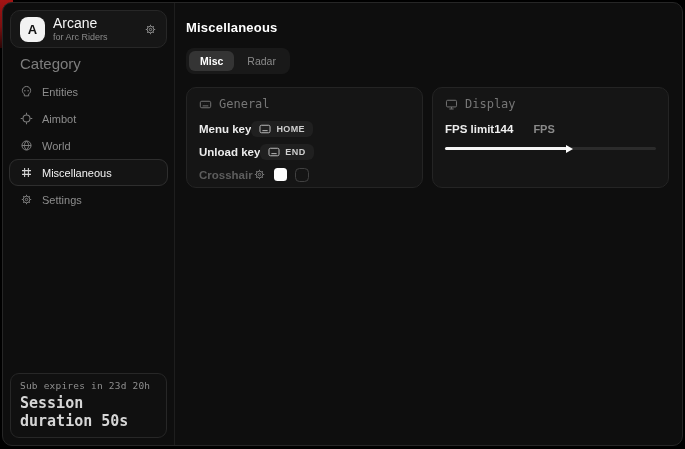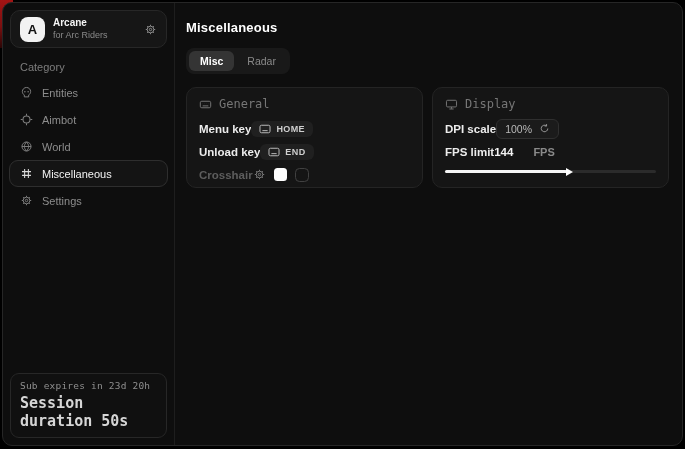--- a/index.html
+++ b/index.html
@@ -14,25 +14,25 @@
     background:#0e0e0e; border:1px solid #262626; border-radius:10px;
     display:flex; overflow:hidden; z-index:1; }
 
   
   .sidebar { width:172px; flex:0 0 172px; border-right:1px solid #1e1e1e; position:relative; }
   .brand-card { margin:7px 7px 0 7px; height:38px; background:#161616; border:1px solid #272727;
     border-radius:10px; display:flex; align-items:center; padding:0 9px; gap:8px; }
   .brand-logo { width:25px; height:25px; background:#f2f2f2; border-radius:8px; color:#111;
     font-weight:700; font-size:13px; display:flex; align-items:center; justify-content:center; }
   .brand-text { display:flex; flex-direction:column; line-height:1.25; }
-  .brand-title { font-size:10px; font-weight:700; color:#f5f5f5; }
+  .brand-title { font-size:14px; font-weight:400; color:#f5f5f5; }
   .brand-sub { font-size:9px; color:#8a8a8a; }
   .brand-gear { margin-left:auto; color:#8d8d8d; display:flex; }
 
-  .category-label { margin:13px 0 6px 17px; font-size:11px; color:#7d7d7d; }
+  .category-label { margin:7px 0 6px 17px; font-size:15px; color:#7d7d7d; }
 
   .nav { padding:0 6px; display:flex; flex-direction:column; }
   .nav-item { height:27px; display:flex; align-items:center; gap:9px; padding:0 10px;
     border:1px solid transparent; border-radius:9px; color:#8d8d8d; font-size:11px; cursor:default; }
   .nav-item .nicon { display:flex; color:#7f7f7f; }
   .nav-item.active { color:#f2f2f2; background:#141414; border-color:#2e2e2e; }
   .nav-item.active .nicon { color:#d8d8d8; }
 
   .sidebar-footer { position:absolute; left:7px; right:7px; bottom:7px; border:1px solid #272727;
     border-radius:9px; padding:6px 11px 7px 9px; background:#101010; }
@@ -235,32 +235,20 @@
           <div class="card-header">
             <span class="cicon">
               <svg width="13" height="13" viewBox="0 0 16 16" fill="none" stroke="currentColor" stroke-width="1.2">
                 <rect x="1.8" y="2.8" width="12.4" height="8.2" rx="1.5"></rect>
                 <path d="M8 11v2.2M5.4 13.5h5.2"></path>
               </svg>
             </span>
             <span>Display</span>
           </div>
 
-          <div class="row">
-            <span class="row-label">DPI scale</span>
-            <div class="dpi-control">
-              <span>100%</span>
-              <span class="ricon">
-                <svg width="11" height="11" viewBox="0 0 16 16" fill="none" stroke="currentColor" stroke-width="1.4">
-                  <path d="M12.8 8A4.8 4.8 0 1 1 11 4.2"></path>
-                  <path d="M11 1.6v2.8H8.2"></path>
-                </svg>
-              </span>
-            </div>
-          </div>
 
           <div class="row">
             <span class="row-label">FPS limit</span>
             <span class="fps-value">
               <span class="fps-num">144</span>
               <span class="fps-unit">FPS</span>
             </span>
           </div>
 
           <div class="slider">

